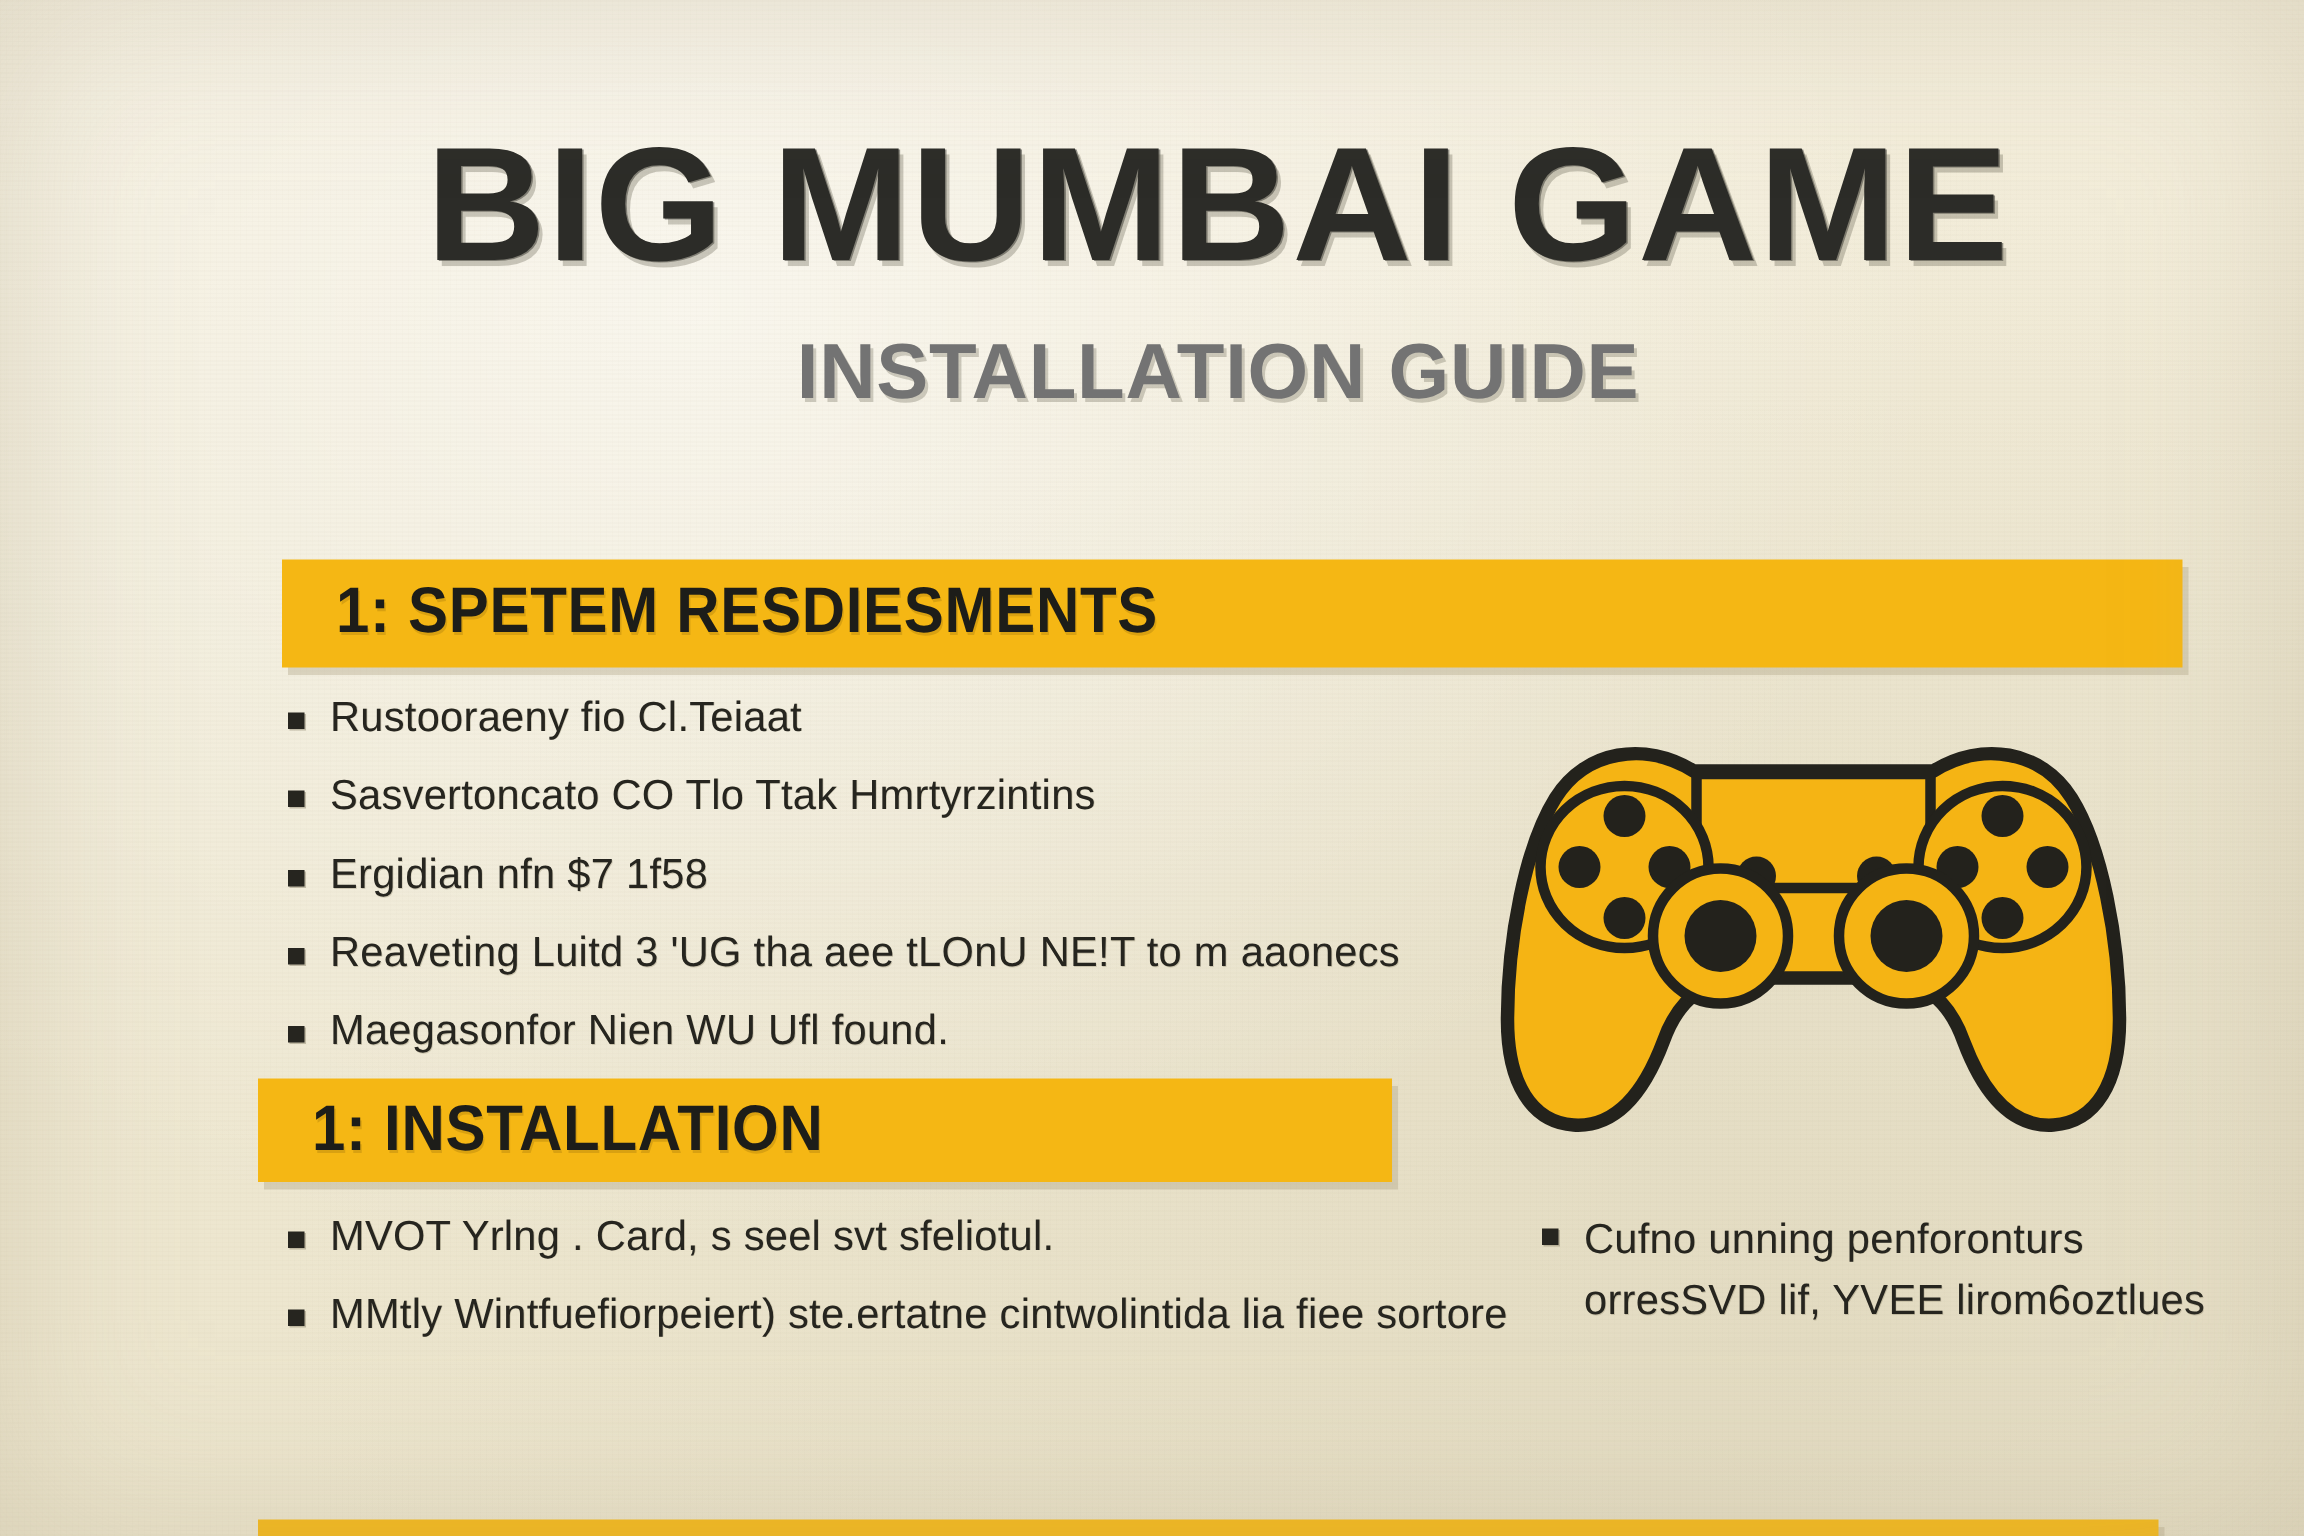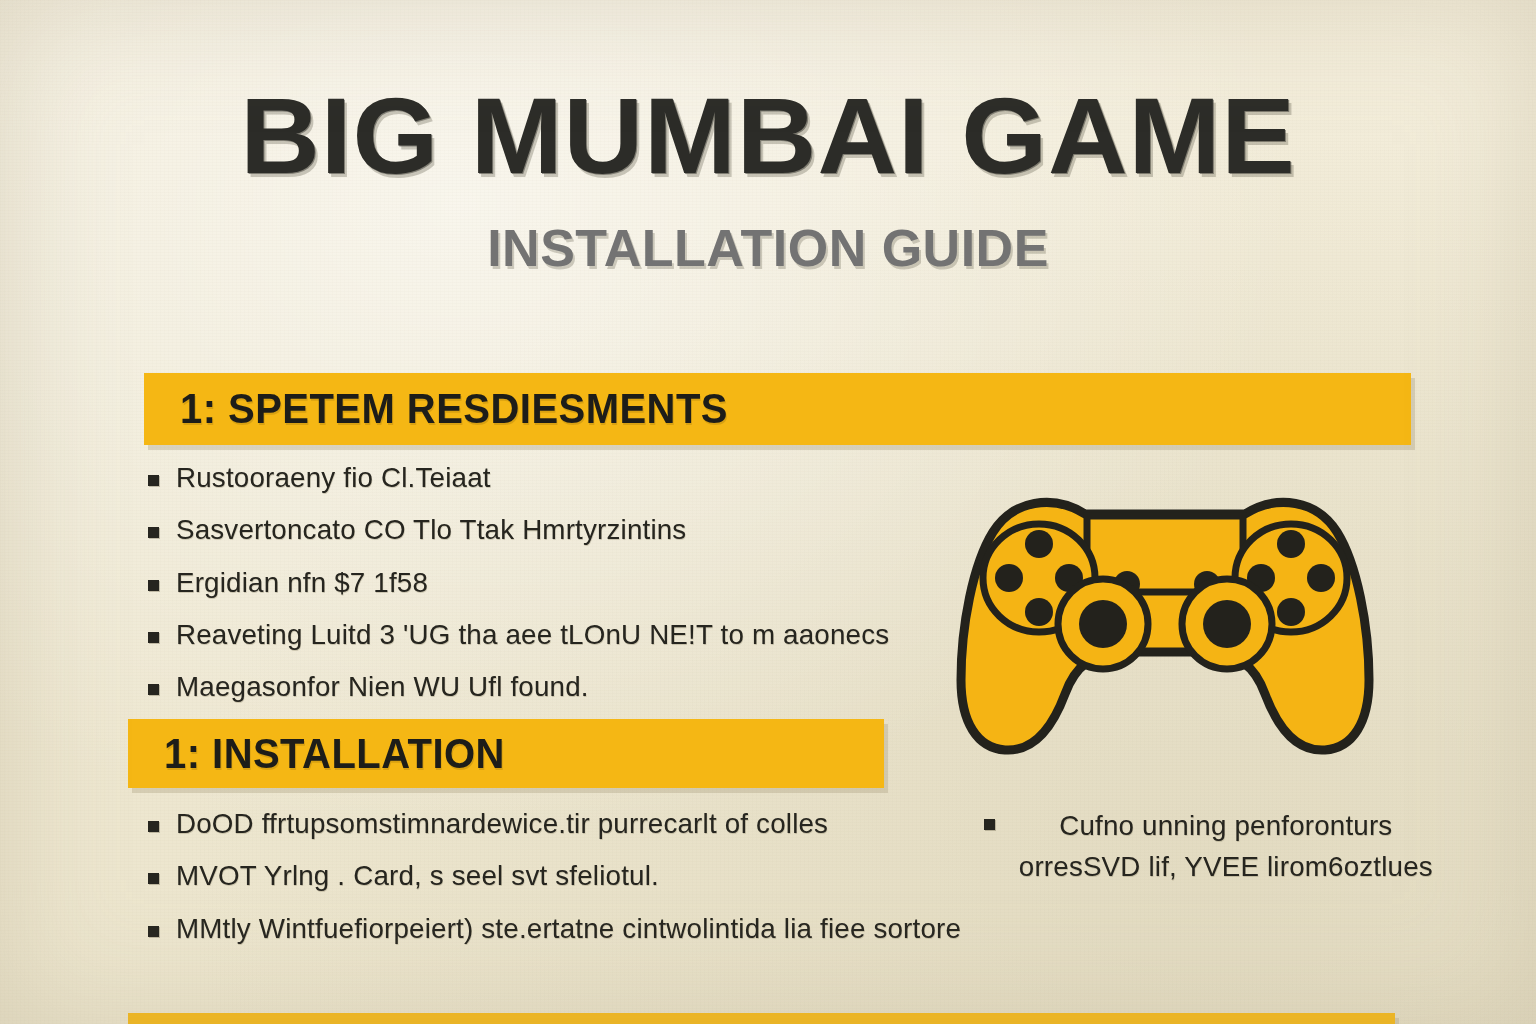--- a/index.html
+++ b/index.html
@@ -37,20 +37,21 @@
   #edgeshade {
     position: absolute;
     inset: 0;
     pointer-events: none;
     box-shadow: inset 0 0 120px rgba(180,170,140,0.35);
   }
 
   #page {
     position: absolute;
     inset: 0;
+    margin-left: 44px;
   }
 
   
   .title-main {
     position: absolute;
     left: 0;
     top: 82px;
     width: 1536px;
     text-align: center;
     font-size: 108px;
@@ -98,21 +99,20 @@
     text-shadow: 1px 2px 0 rgba(120,88,10,0.22);
   }
 
   #bar-1 { left: 144px; top: 373px; width: 1267px; height: 72px; }
   #bar-2 { left: 128px; top: 719px; width: 756px; height: 69px; }
   #bar-3 { left: 128px; top: 1013px; width: 1267px; height: 40px; }
 
   
   .bullet-list {
     position: absolute;
-    text-align: center;
   }
   .bullet {
     position: relative;
     display: flex;
     align-items: flex-start;
     margin-bottom: 21px;
   }
   .bullet-marker {
     flex: 0 0 auto;
     width: 11px;
@@ -234,24 +234,20 @@
     </svg>
   </div>
 
   <div class="bar" id="bar-2">
     <span class="bar-label">1: INSTALLATION</span>
   </div>
 
   <div class="bullet-list" id="list-inst">
     <div class="bullet">
       <span class="bullet-marker"></span>
-      <span class="bullet-text">DoOD ffrtupsomstimnardewice.tir purrecarlt of colles</span>
-    </div>
-    <div class="bullet">
-      <span class="bullet-marker"></span>
       <span class="bullet-text">MVOT Yrlng . Card, s seel svt sfeliotul.</span>
     </div>
     <div class="bullet">
       <span class="bullet-marker"></span>
       <span class="bullet-text">MMtly Wintfuefiorpeiert) ste.ertatne cintwolintida lia fiee sortore</span>
     </div>
   </div>
 
   <div class="bullet-list" id="list-right">
     <div class="bullet">

